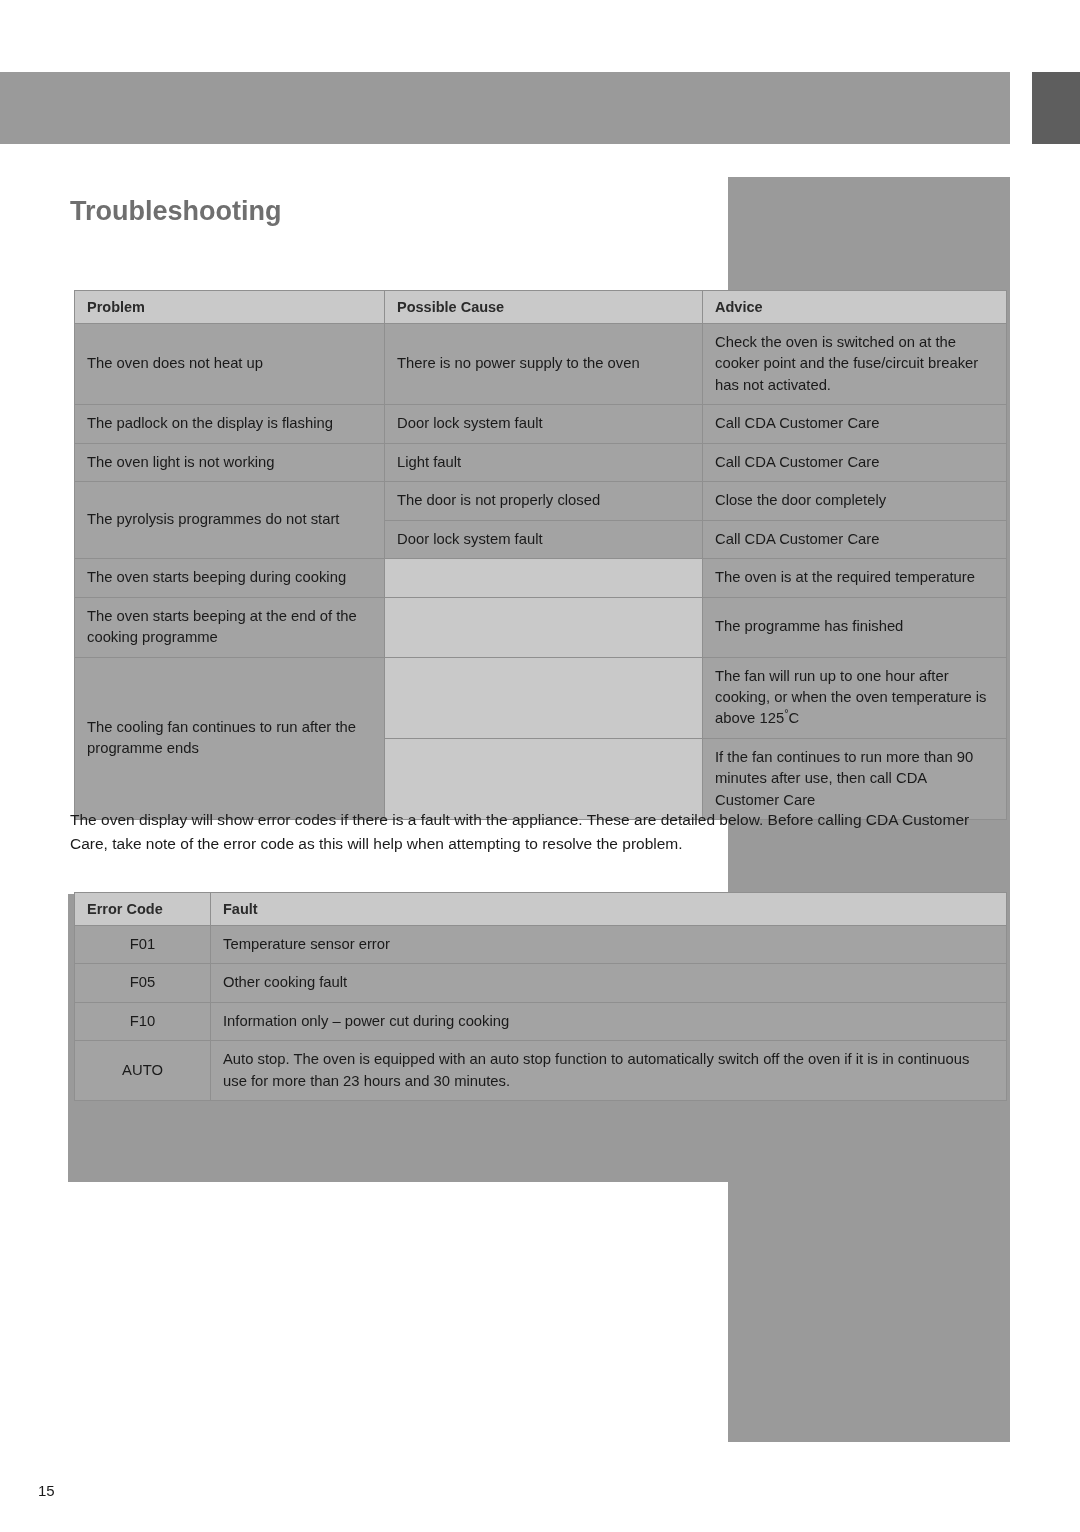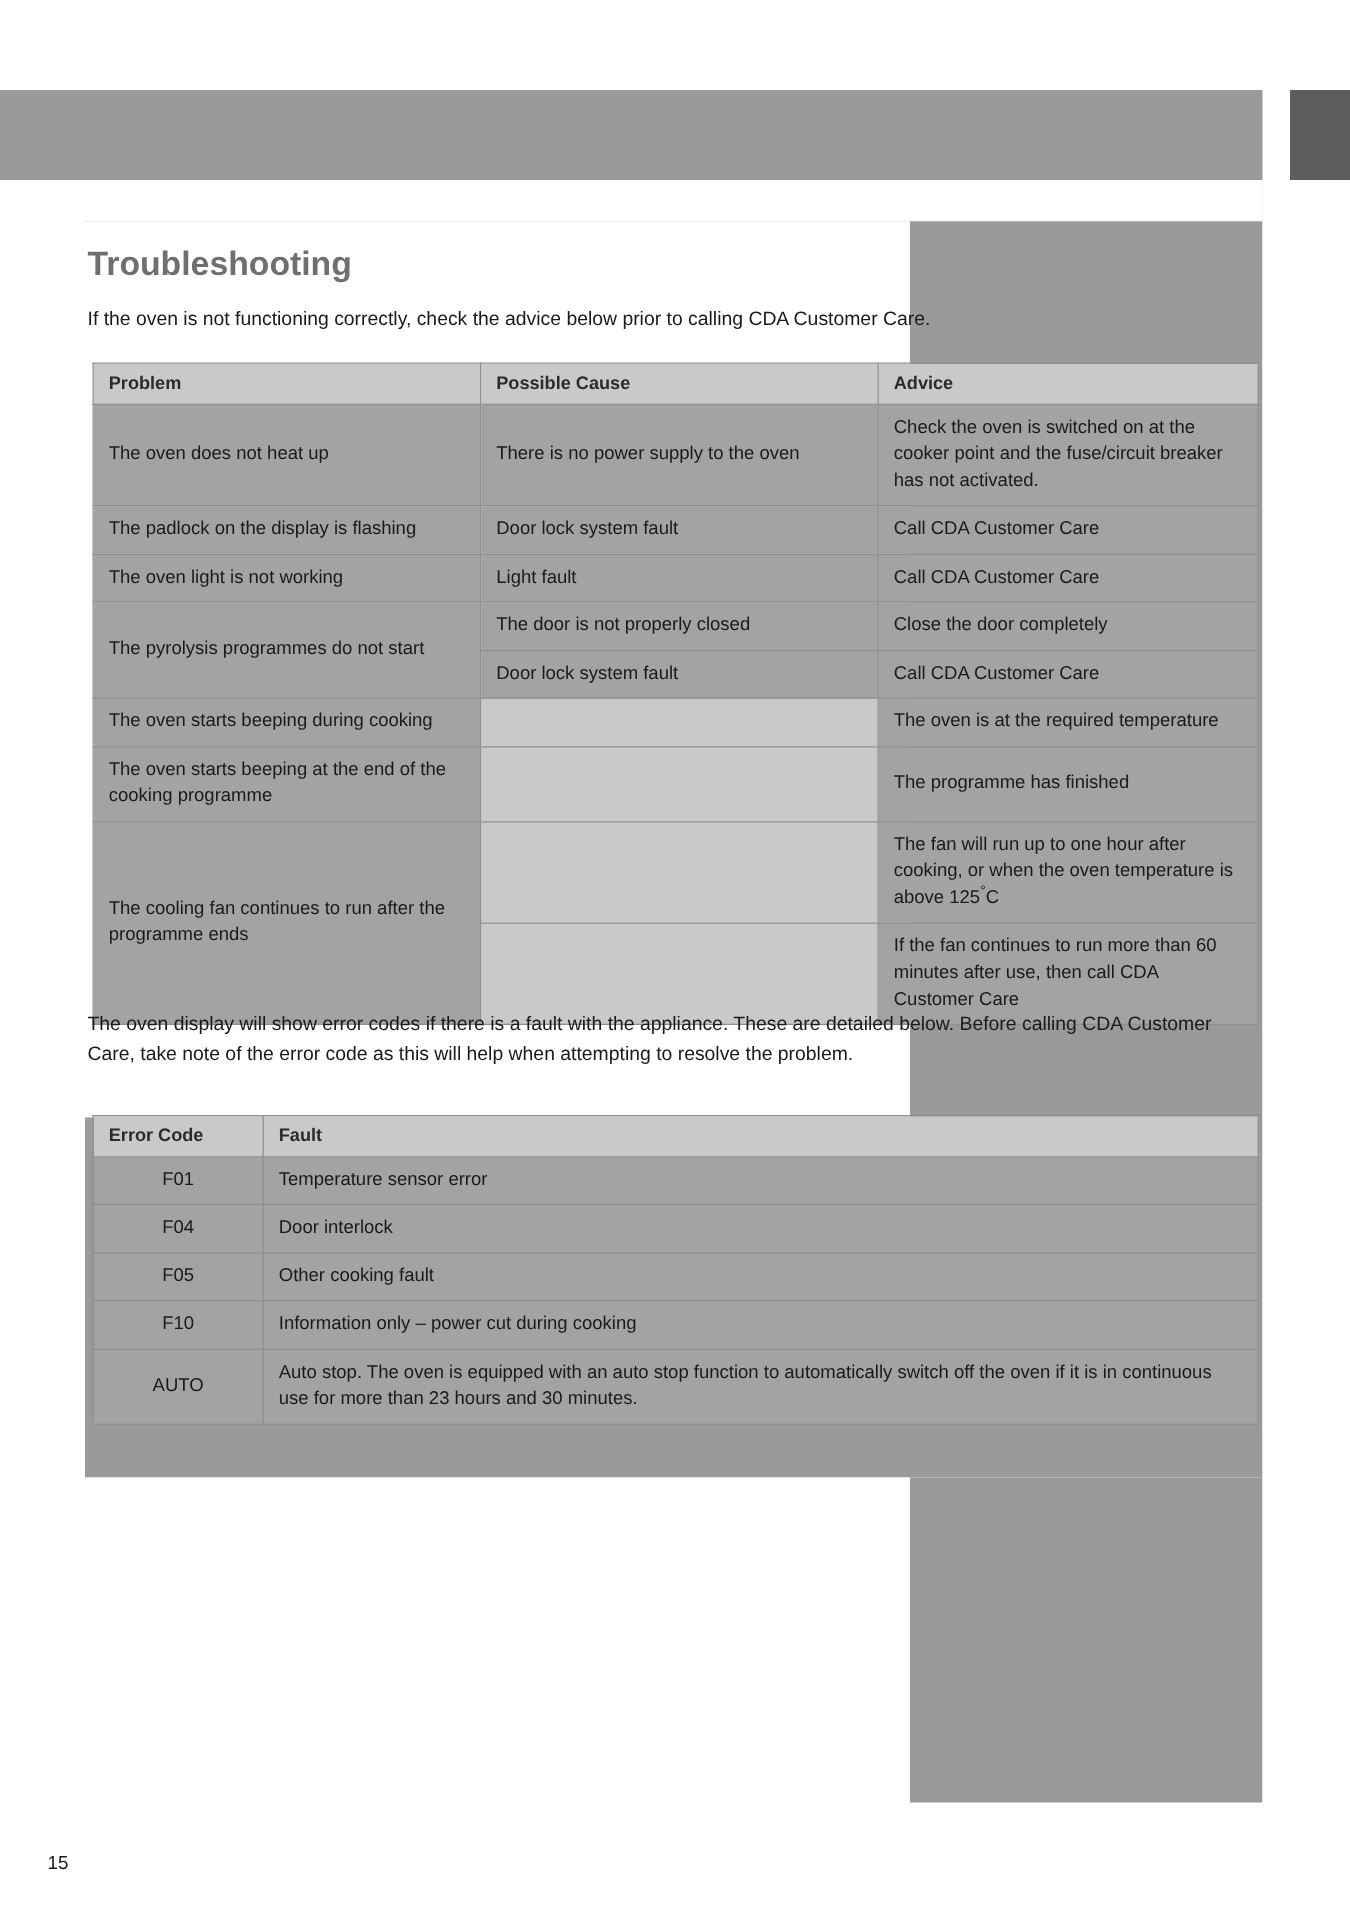--- a/index.html
+++ b/index.html
@@ -192,21 +192,20 @@
 <div class="white-mask-mid2"></div>
 <div class="white-mask-mid"></div>
 <div class="white-mask-left"></div>
 <div class="white-mask-bottom"></div>
 <div class="white-mask-right"></div>
 
 <div class="content">
 
   <div class="page-title">Troubleshooting</div>
 
-  <div class="intro">If the oven is not functioning correctly, check the advice below prior to calling CDA Customer Care.</div>
 
   <table class="t1">
     <colgroup>
       <col style="width:310px">
       <col style="width:318px">
       <col style="width:304px">
     </colgroup>
     <thead>
       <tr>
         <th>Problem</th>
@@ -249,21 +248,21 @@
         <td class="blank"></td>
         <td>The programme has finished</td>
       </tr>
       <tr>
         <td rowspan="2">The cooling fan continues to run after the programme ends</td>
         <td class="blank"></td>
         <td id="advice-fan">The fan will run up to one hour after cooking, or when the oven temperature is above 125<span class="deg">°</span>C</td>
       </tr>
       <tr>
         <td class="blank"></td>
-        <td>If the fan continues to run more than 60 minutes after use, then call CDA Customer Care</td>
+        <td>If the fan continues to run more than 90 minutes after use, then call CDA Customer Care</td>
       </tr>
     </tbody>
   </table>
 
   <div class="mid-text">The oven display will show error codes if there is a fault with the appliance.  These are detailed below.  Before calling CDA Customer Care, take note of the error code as this will help when attempting to resolve the problem.</div>
 
   <table class="t2">
     <colgroup>
       <col style="width:136px">
       <col style="width:796px">
@@ -273,24 +272,20 @@
         <th>Error Code</th>
         <th>Fault</th>
       </tr>
     </thead>
     <tbody>
       <tr>
         <td class="code">F01</td>
         <td>Temperature sensor error</td>
       </tr>
       <tr>
-        <td class="code">F04</td>
-        <td>Door interlock</td>
-      </tr>
-      <tr>
         <td class="code">F05</td>
         <td>Other cooking fault</td>
       </tr>
       <tr>
         <td class="code">F10</td>
         <td>Information only – power cut during cooking</td>
       </tr>
       <tr>
         <td class="code">AUTO</td>
         <td>Auto stop.  The oven is equipped with an auto stop function to automatically switch off the oven if it is in continuous use for more than 23 hours and 30 minutes.</td>

